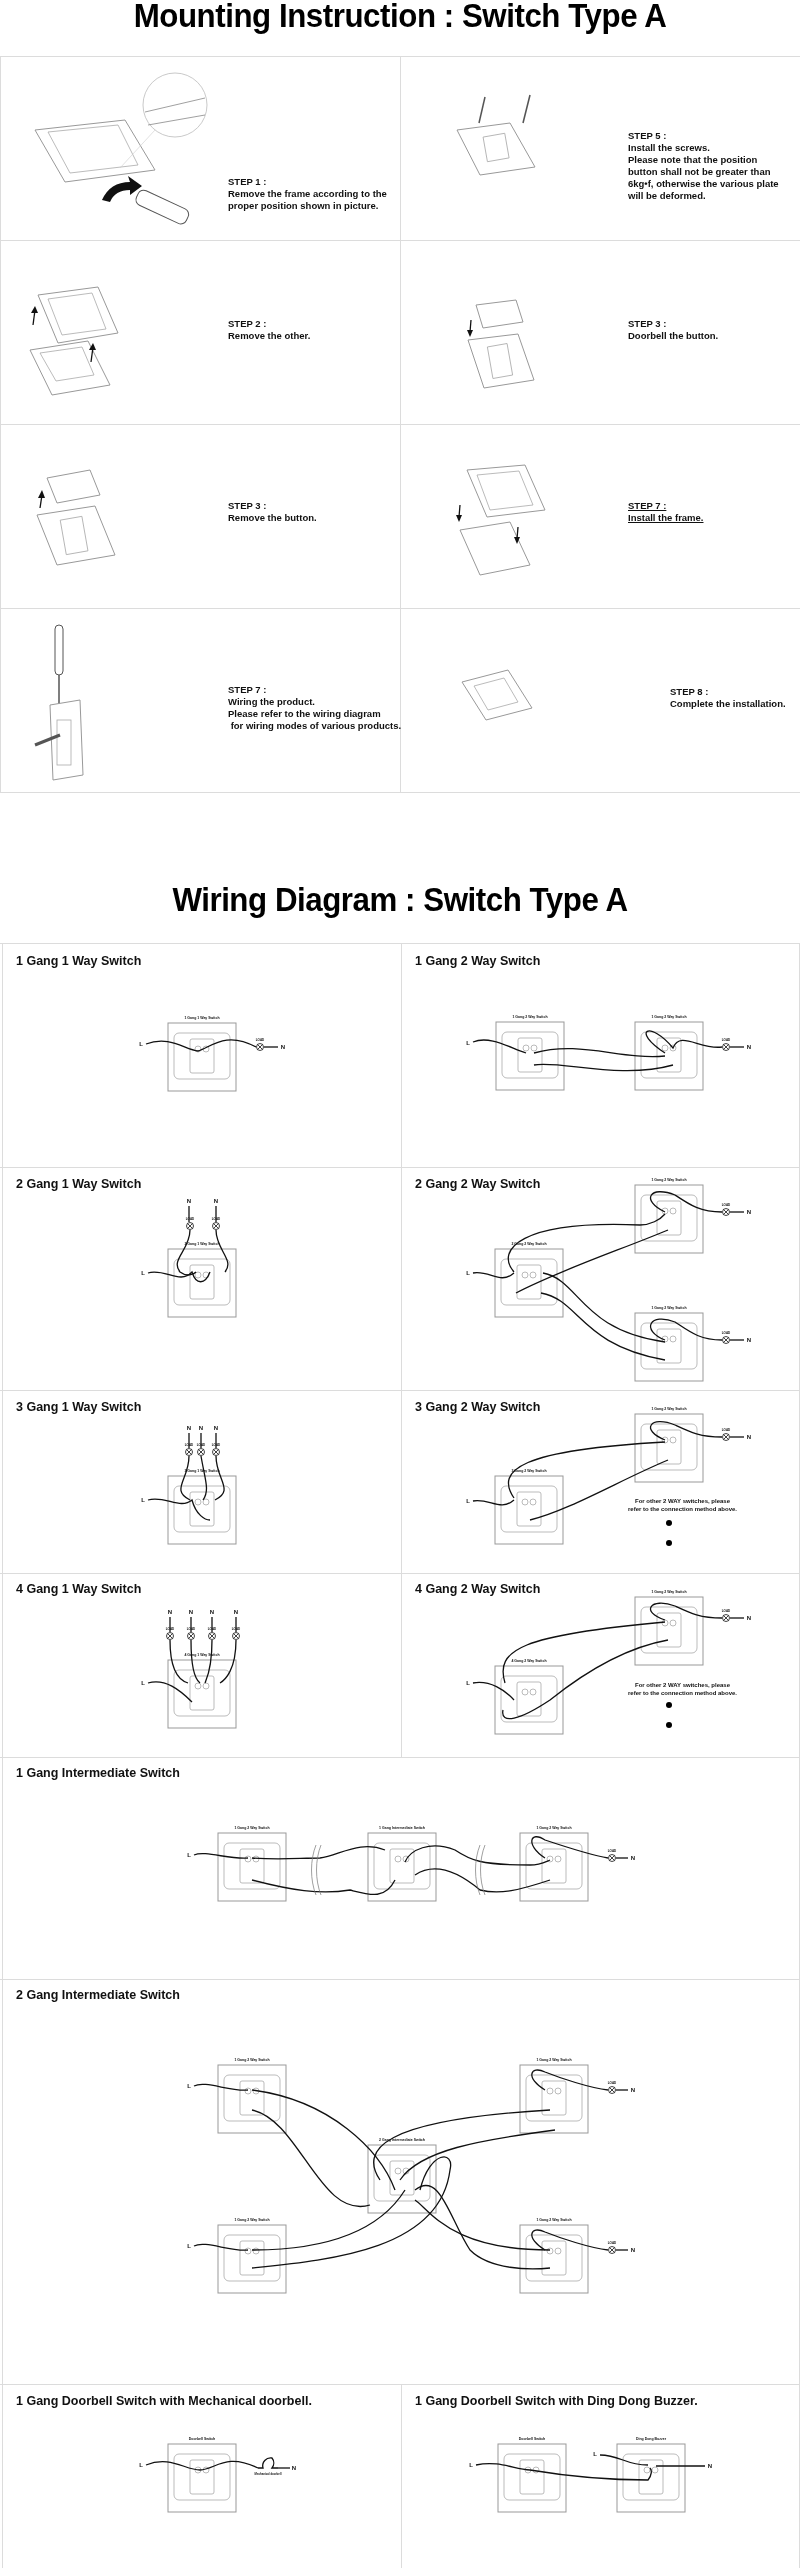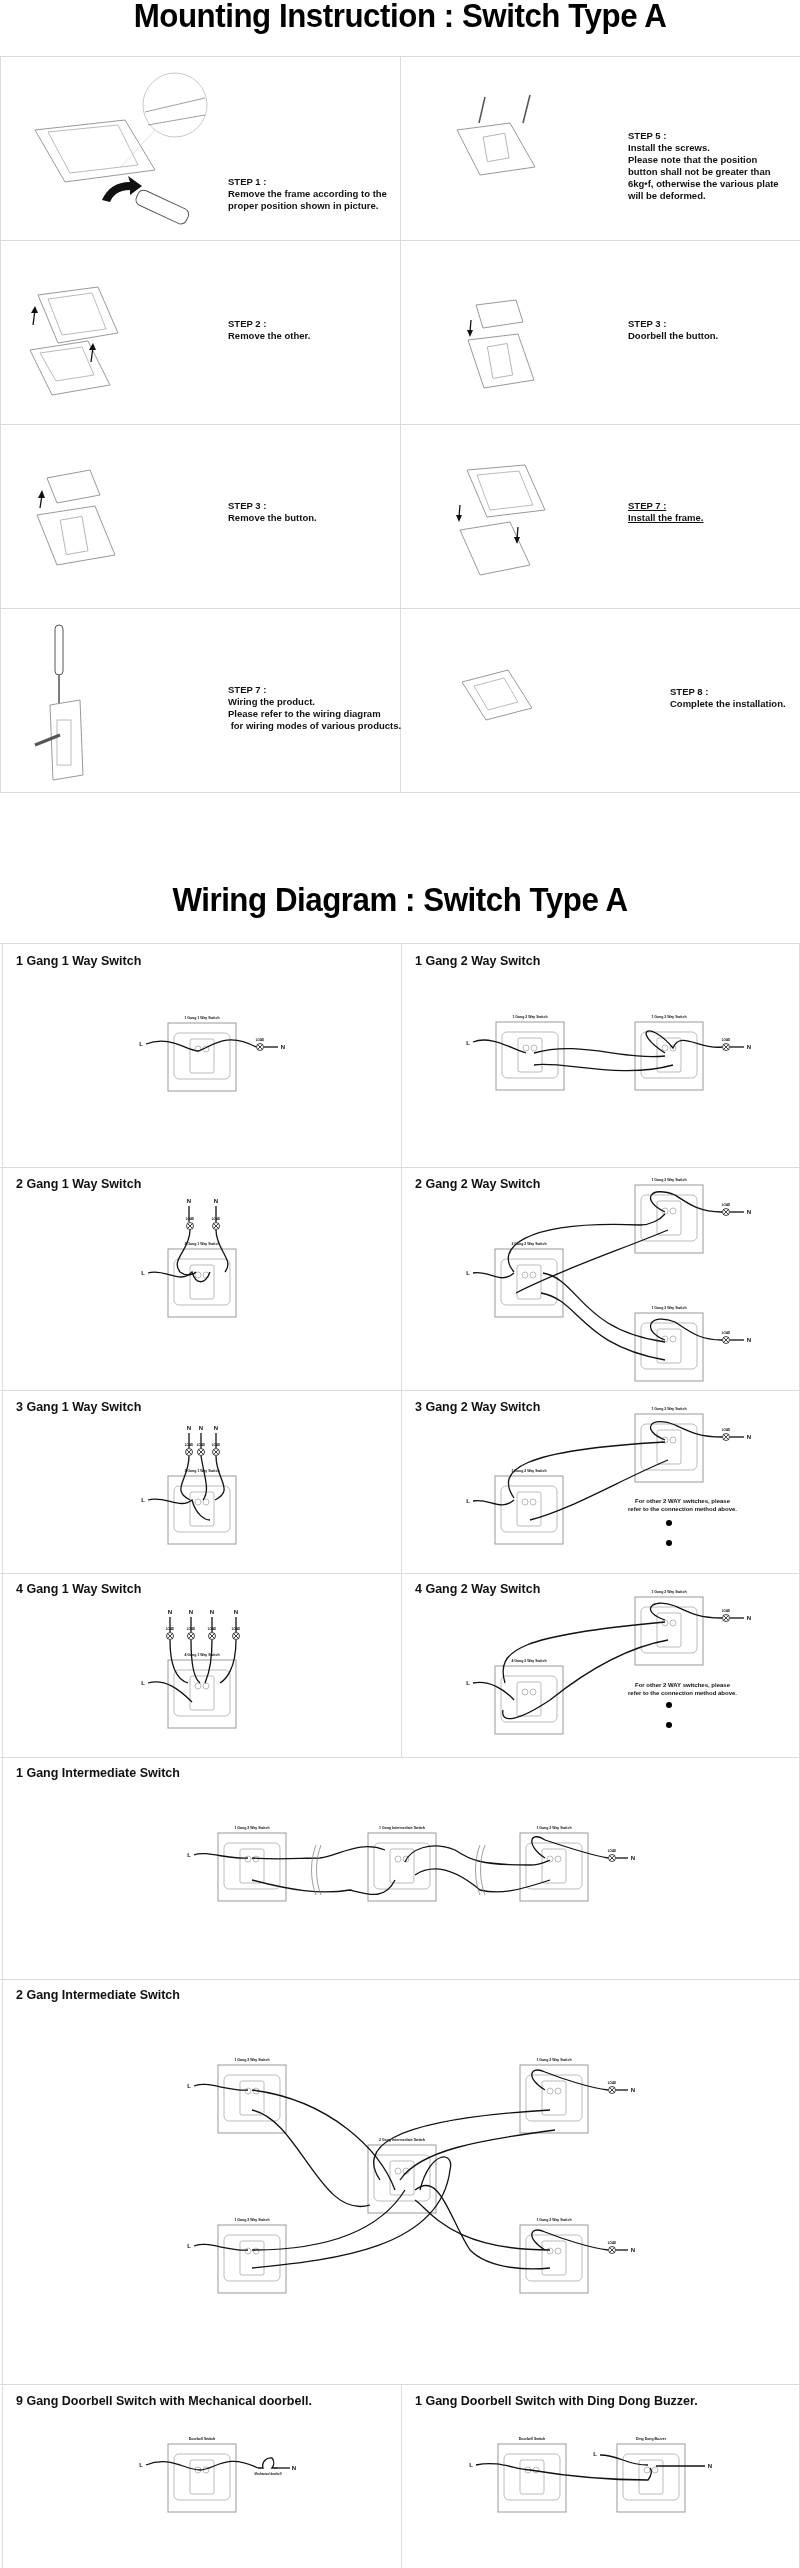--- a/index.html
+++ b/index.html
@@ -151,21 +151,21 @@
 <div class="diag-title" style="left:16px;top:954px;">1 Gang 1 Way Switch</div>
 <div class="diag-title" style="left:415px;top:954px;">1 Gang 2 Way Switch</div>
 <div class="diag-title" style="left:16px;top:1177px;">2 Gang 1 Way Switch</div>
 <div class="diag-title" style="left:415px;top:1177px;">2 Gang 2 Way Switch</div>
 <div class="diag-title" style="left:16px;top:1400px;">3 Gang 1 Way Switch</div>
 <div class="diag-title" style="left:415px;top:1400px;">3 Gang 2 Way Switch</div>
 <div class="diag-title" style="left:16px;top:1582px;">4 Gang 1 Way Switch</div>
 <div class="diag-title" style="left:415px;top:1582px;">4 Gang 2 Way Switch</div>
 <div class="diag-title" style="left:16px;top:1766px;">1 Gang Intermediate Switch</div>
 <div class="diag-title" style="left:16px;top:1988px;">2 Gang Intermediate Switch</div>
-<div class="diag-title" style="left:16px;top:2394px;">9 Gang Doorbell Switch with Mechanical doorbell.</div>
+<div class="diag-title" style="left:16px;top:2394px;">1 Gang Doorbell Switch with Mechanical doorbell.</div>
 <div class="diag-title" style="left:415px;top:2394px;">1 Gang Doorbell Switch with Ding Dong Buzzer.</div>
 
 <div class="note" style="left:628px;top:1497px;">
   <div>For other 2 WAY switches, please</div>
   <div>refer to the connection method above.</div>
 </div>
 <div class="dot" style="left:666px;top:1520px;"></div>
 <div class="dot" style="left:666px;top:1540px;"></div>
 <div class="note" style="left:628px;top:1681px;">
   <div>For other 2 WAY switches, please</div>

